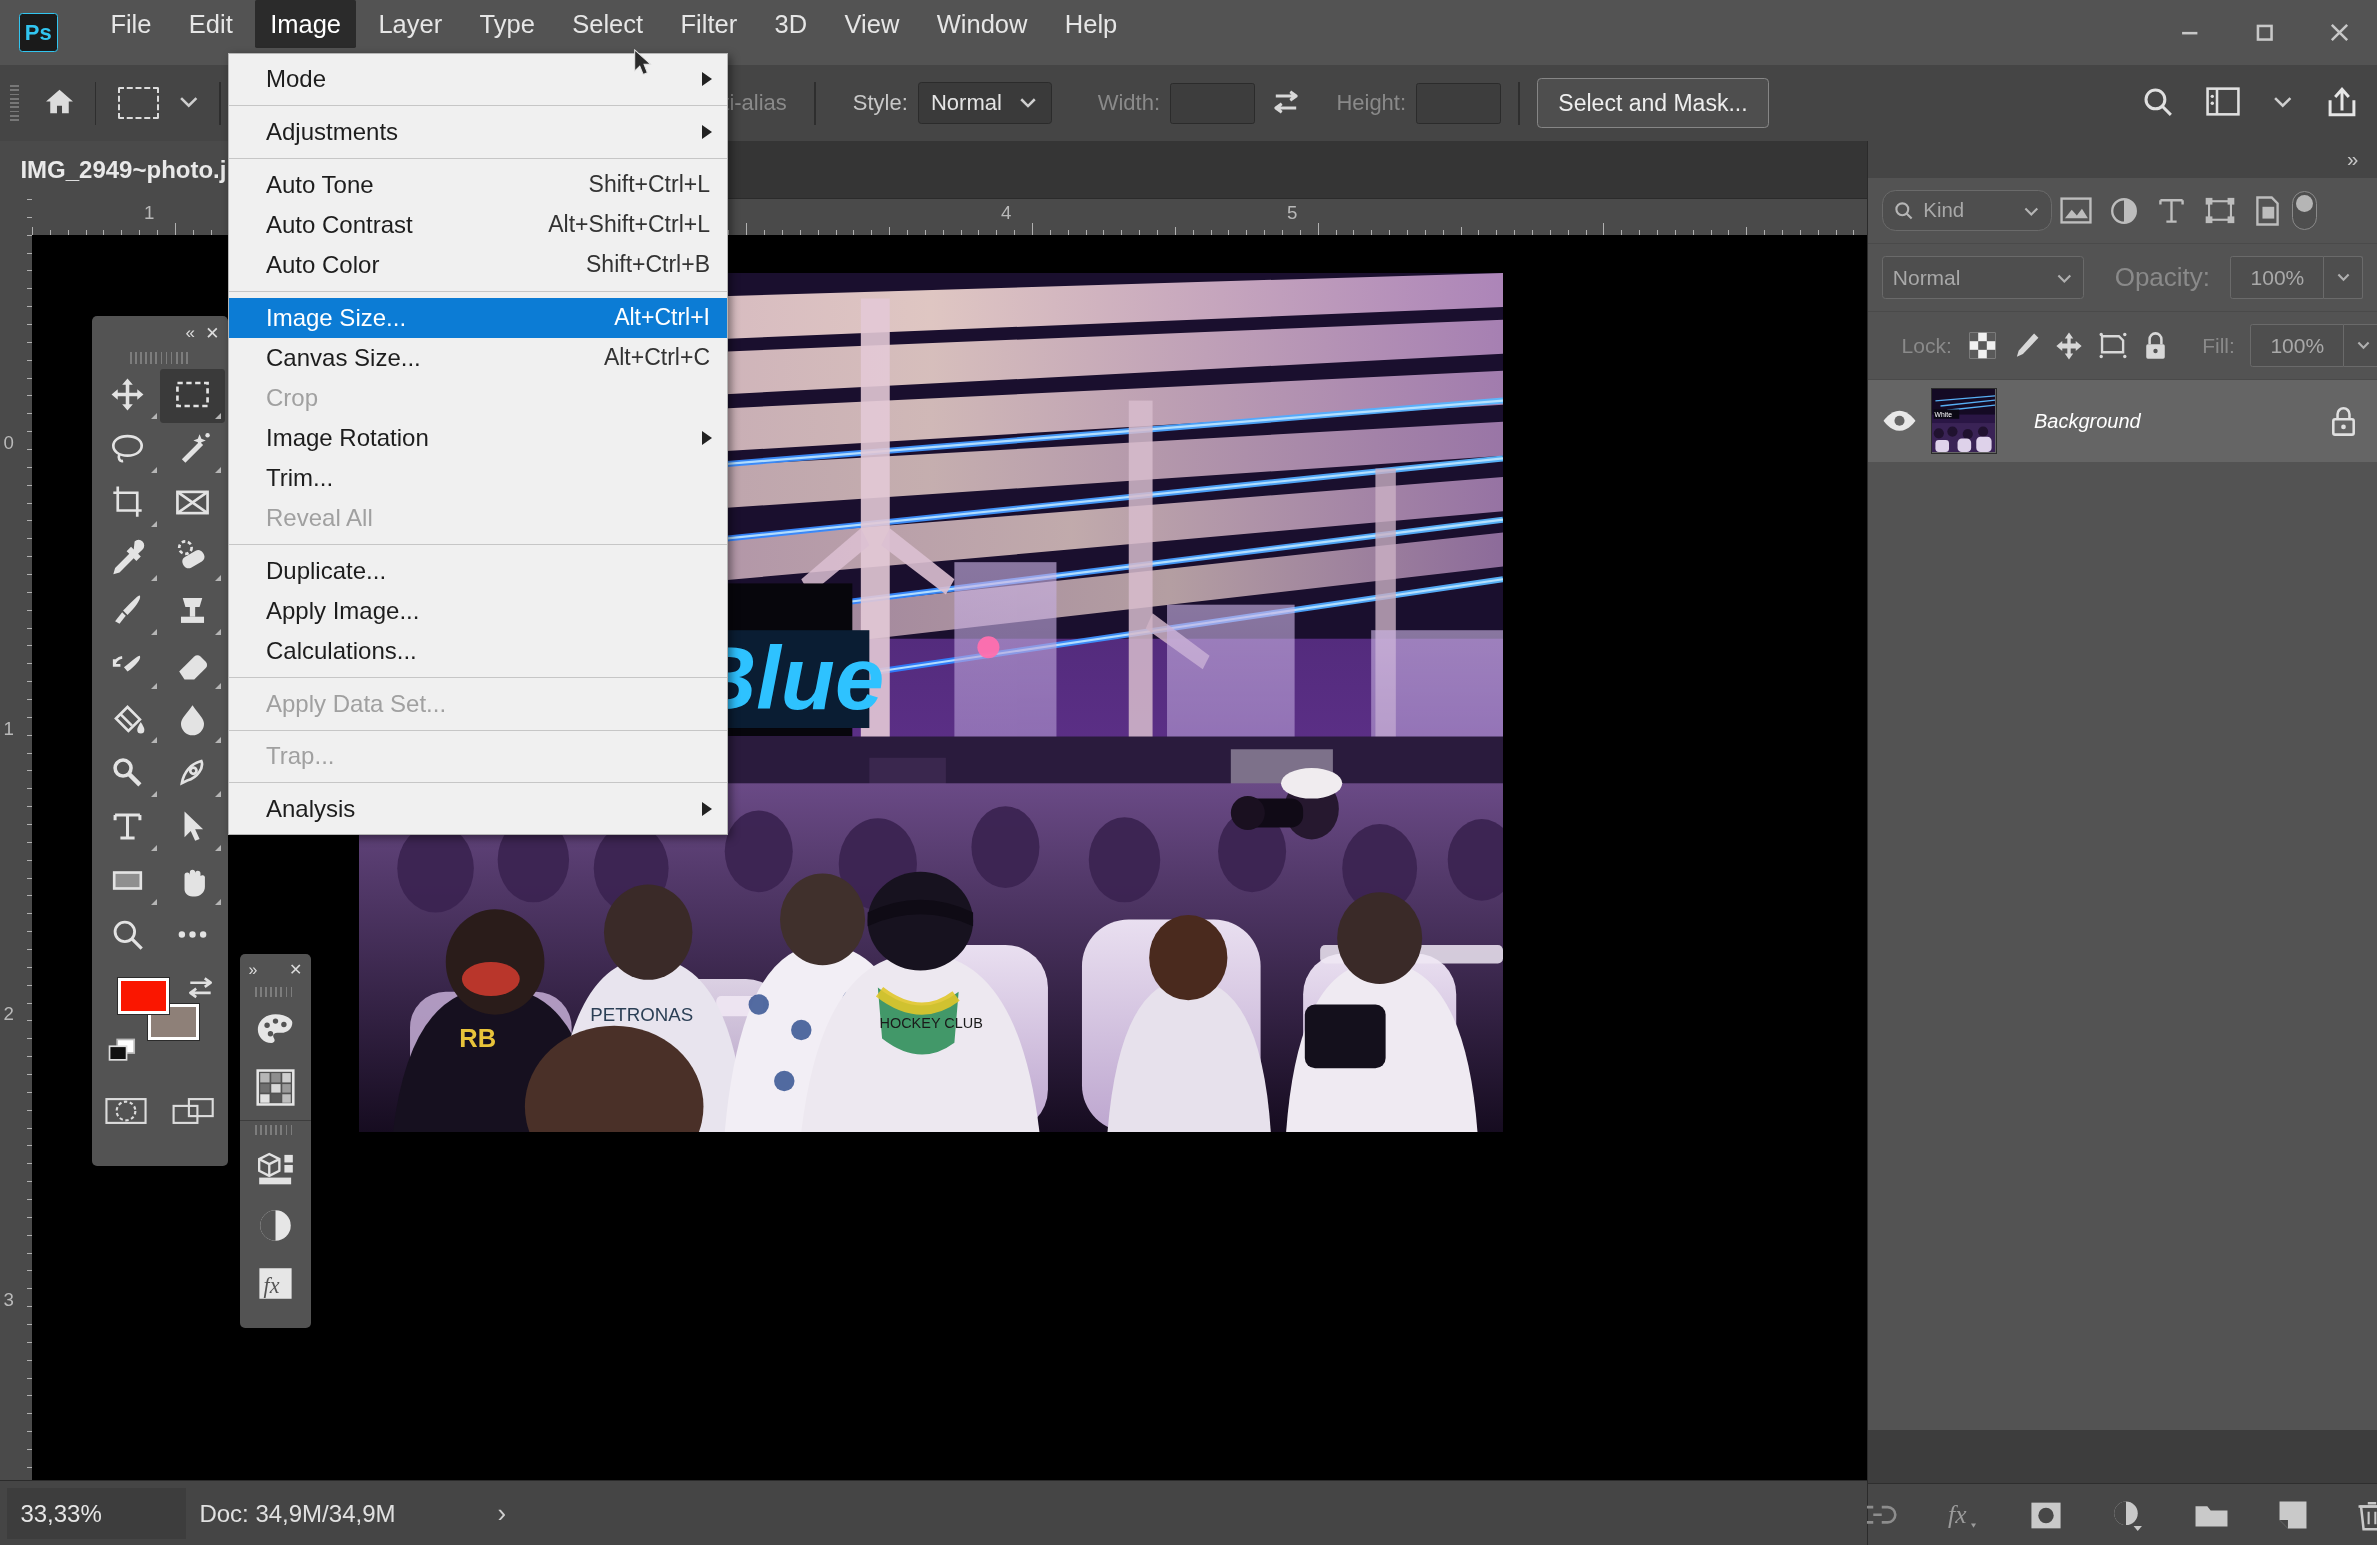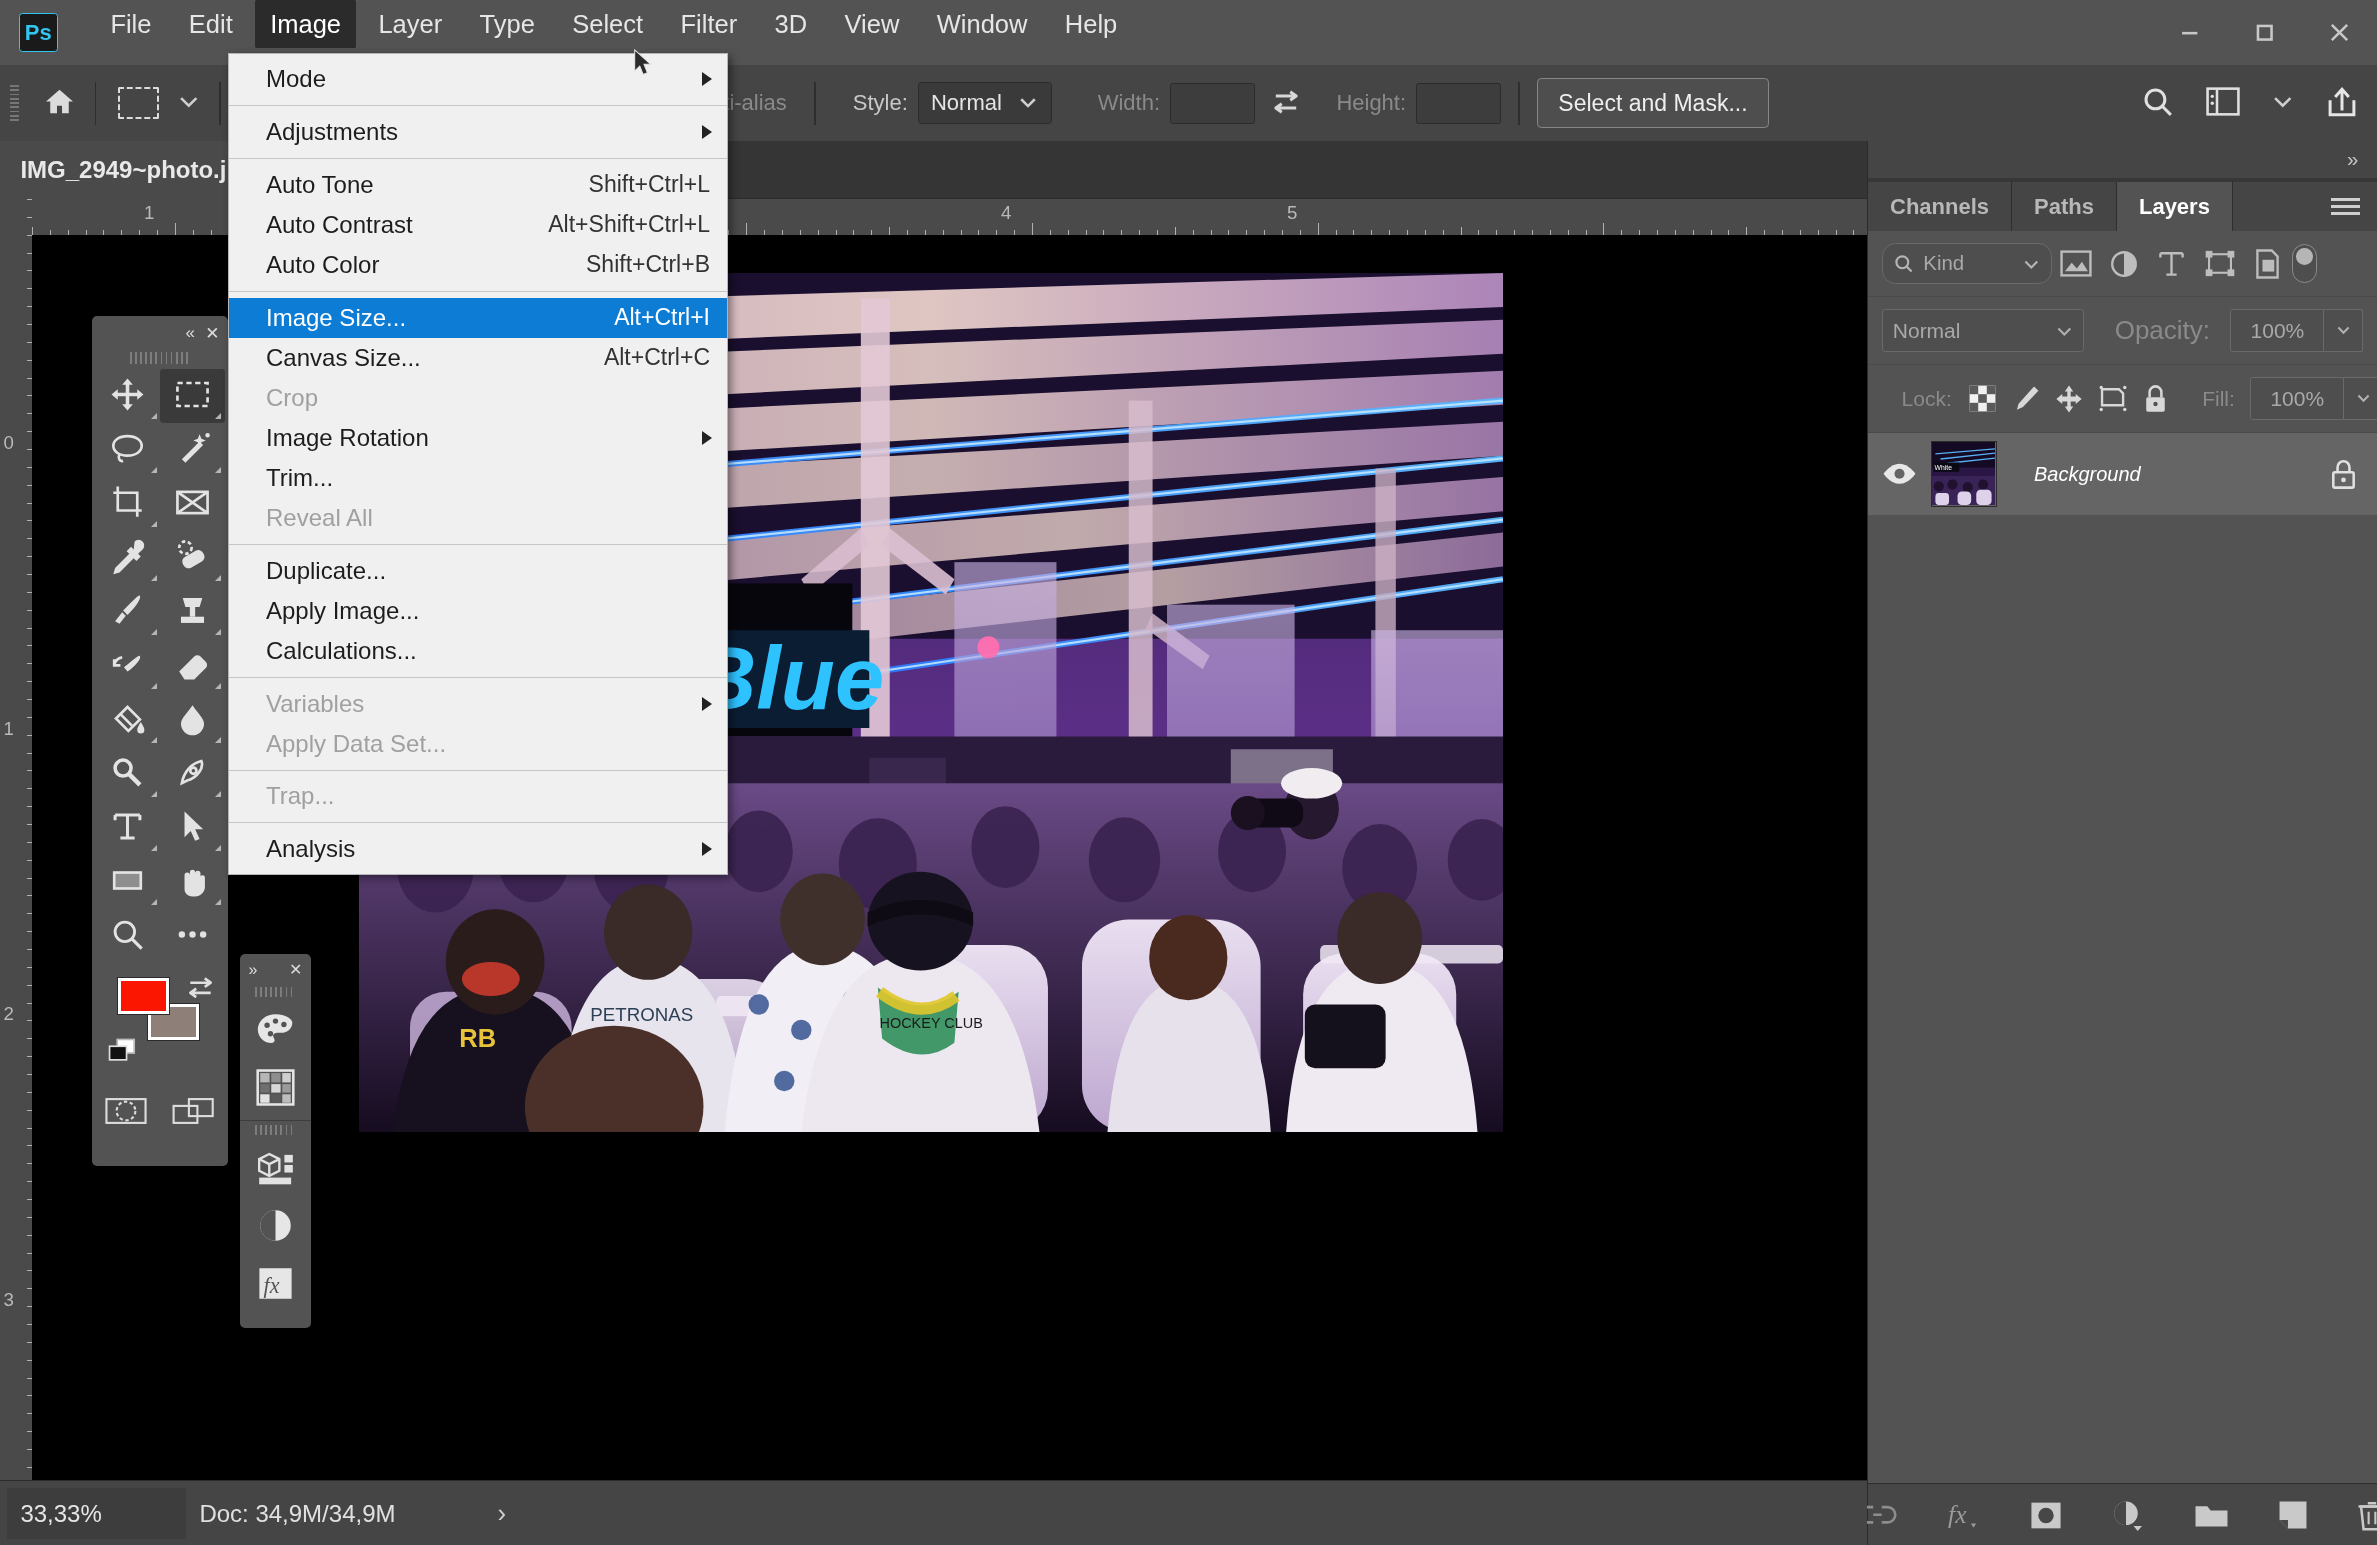--- a/index.html
+++ b/index.html
@@ -944,32 +944,20 @@
       <svg width="41" height="39" viewBox="0 0 48 46">
           <rect x="5" y="5" width="38" height="36" fill="#e6e6e6"></rect>
           <text x="10" y="34" font-size="26" font-style="italic" font-family="Liberation Serif, serif" fill="#535353">fx</text>
         </svg>
     </div>
   </div>
 
   <div class="rightdock">
     <div class="rd-collapse">»</div>
 
-    <div class="panel-tabs" id="panelTabs">
-        <div class="ptab">Channels</div>
-        <div class="ptab">Paths</div>
-        <div class="ptab active">Layers</div>
-      <div class="ptab-fill">
-        <div class="hamb">
-            <i></i>
-            <i></i>
-            <i></i>
-          </div>
-      </div>
-    </div>
 
     <div class="panel-body">
 
       <div class="filter-row">
         <div class="kindbox">
           <svg width="22" height="22" viewBox="0 0 26 26">
               <circle cx="11" cy="11" r="7" stroke="#b5b5b5" stroke-width="2.5" fill="none"></circle>
               <path d="M16 16 L22 22" stroke="#b5b5b5" stroke-width="2.5"></path>
             </svg>
           <span style="flex:1">Kind</span>
@@ -1226,24 +1214,20 @@
         <span class="mlabel">Duplicate...</span>
       </div>
       <div class="mrow">
         <span class="mlabel">Apply Image...</span>
       </div>
       <div class="mrow">
         <span class="mlabel">Calculations...</span>
       </div>
       <div class="msep"></div>
       <div class="mrow disabled">
-        <span class="mlabel">Variables</span>
-        <span class="arrow"></span>
-      </div>
-      <div class="mrow disabled">
         <span class="mlabel">Apply Data Set...</span>
       </div>
       <div class="msep"></div>
       <div class="mrow disabled">
         <span class="mlabel">Trap...</span>
       </div>
       <div class="msep"></div>
       <div class="mrow">
         <span class="mlabel">Analysis</span>
         <span class="arrow"></span>

